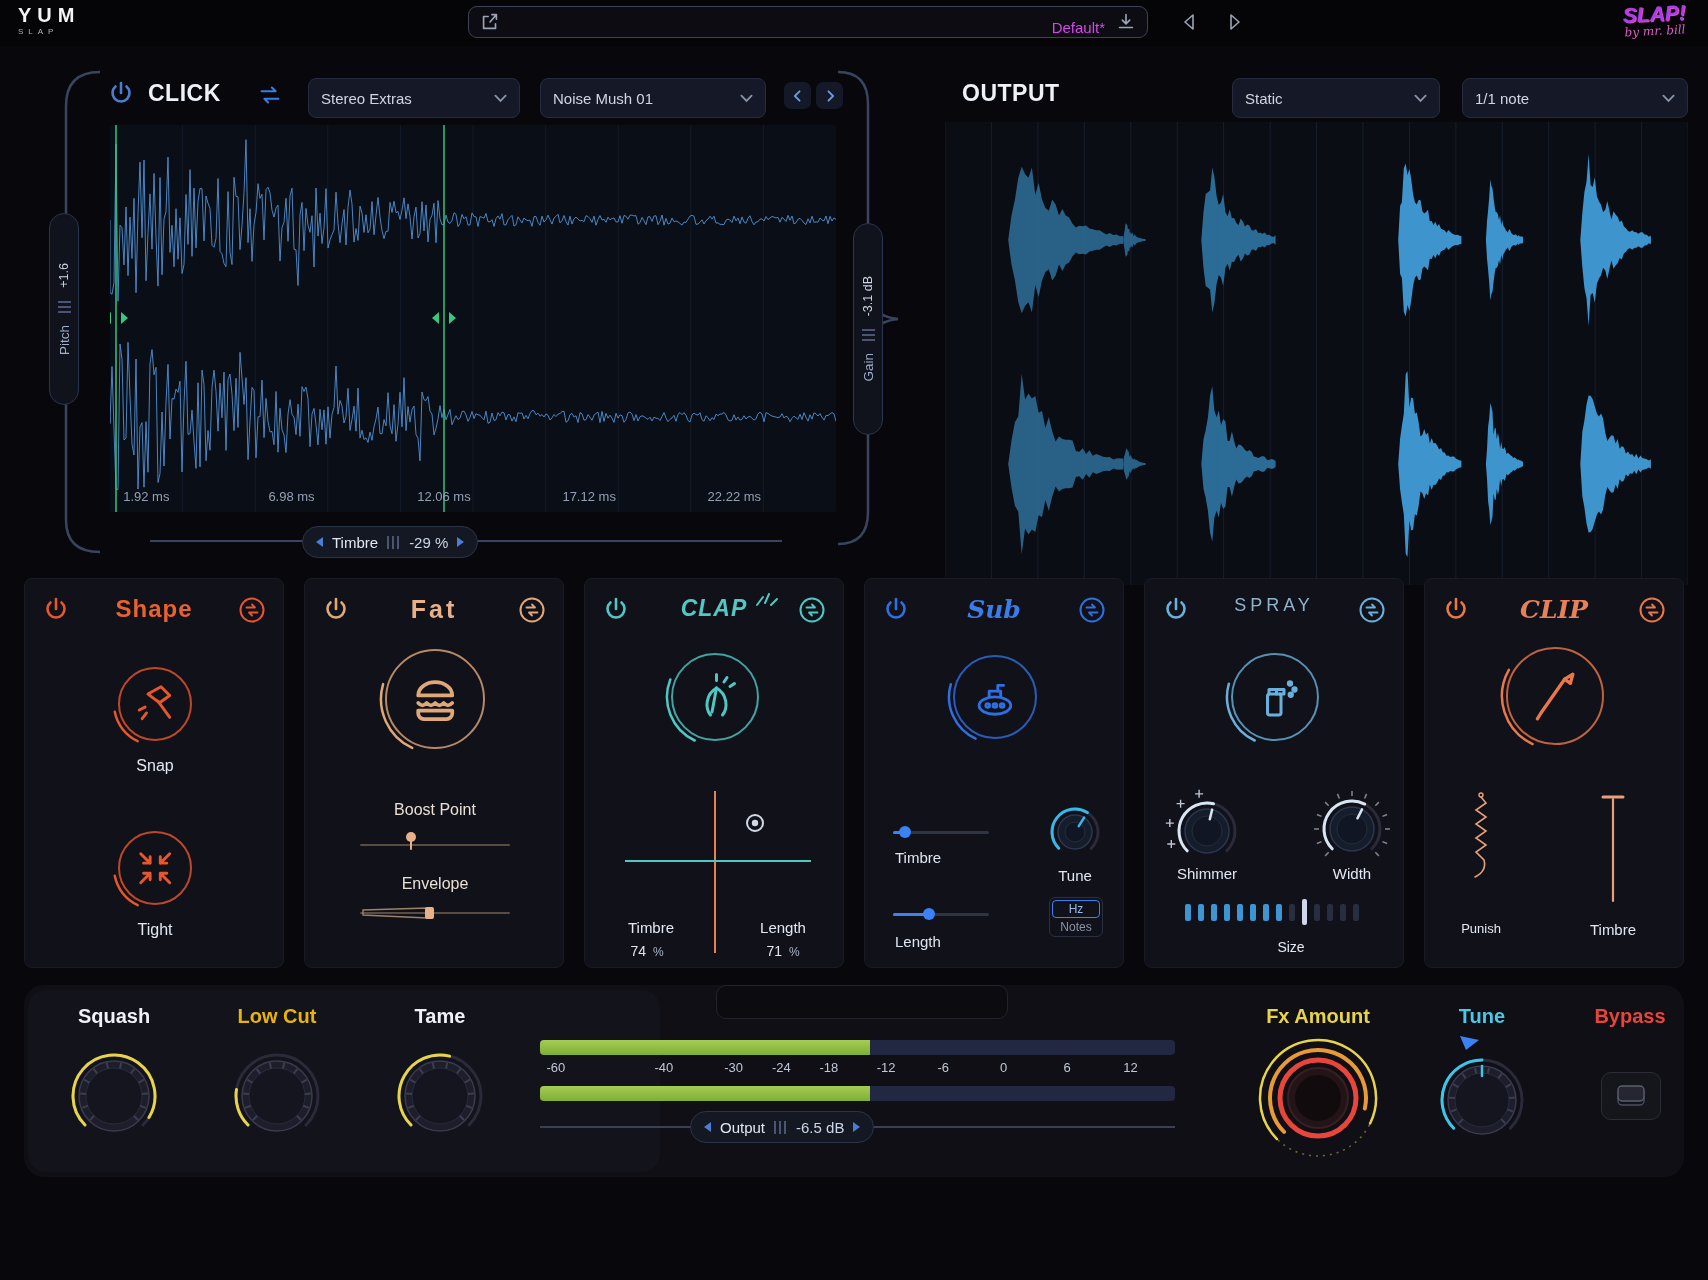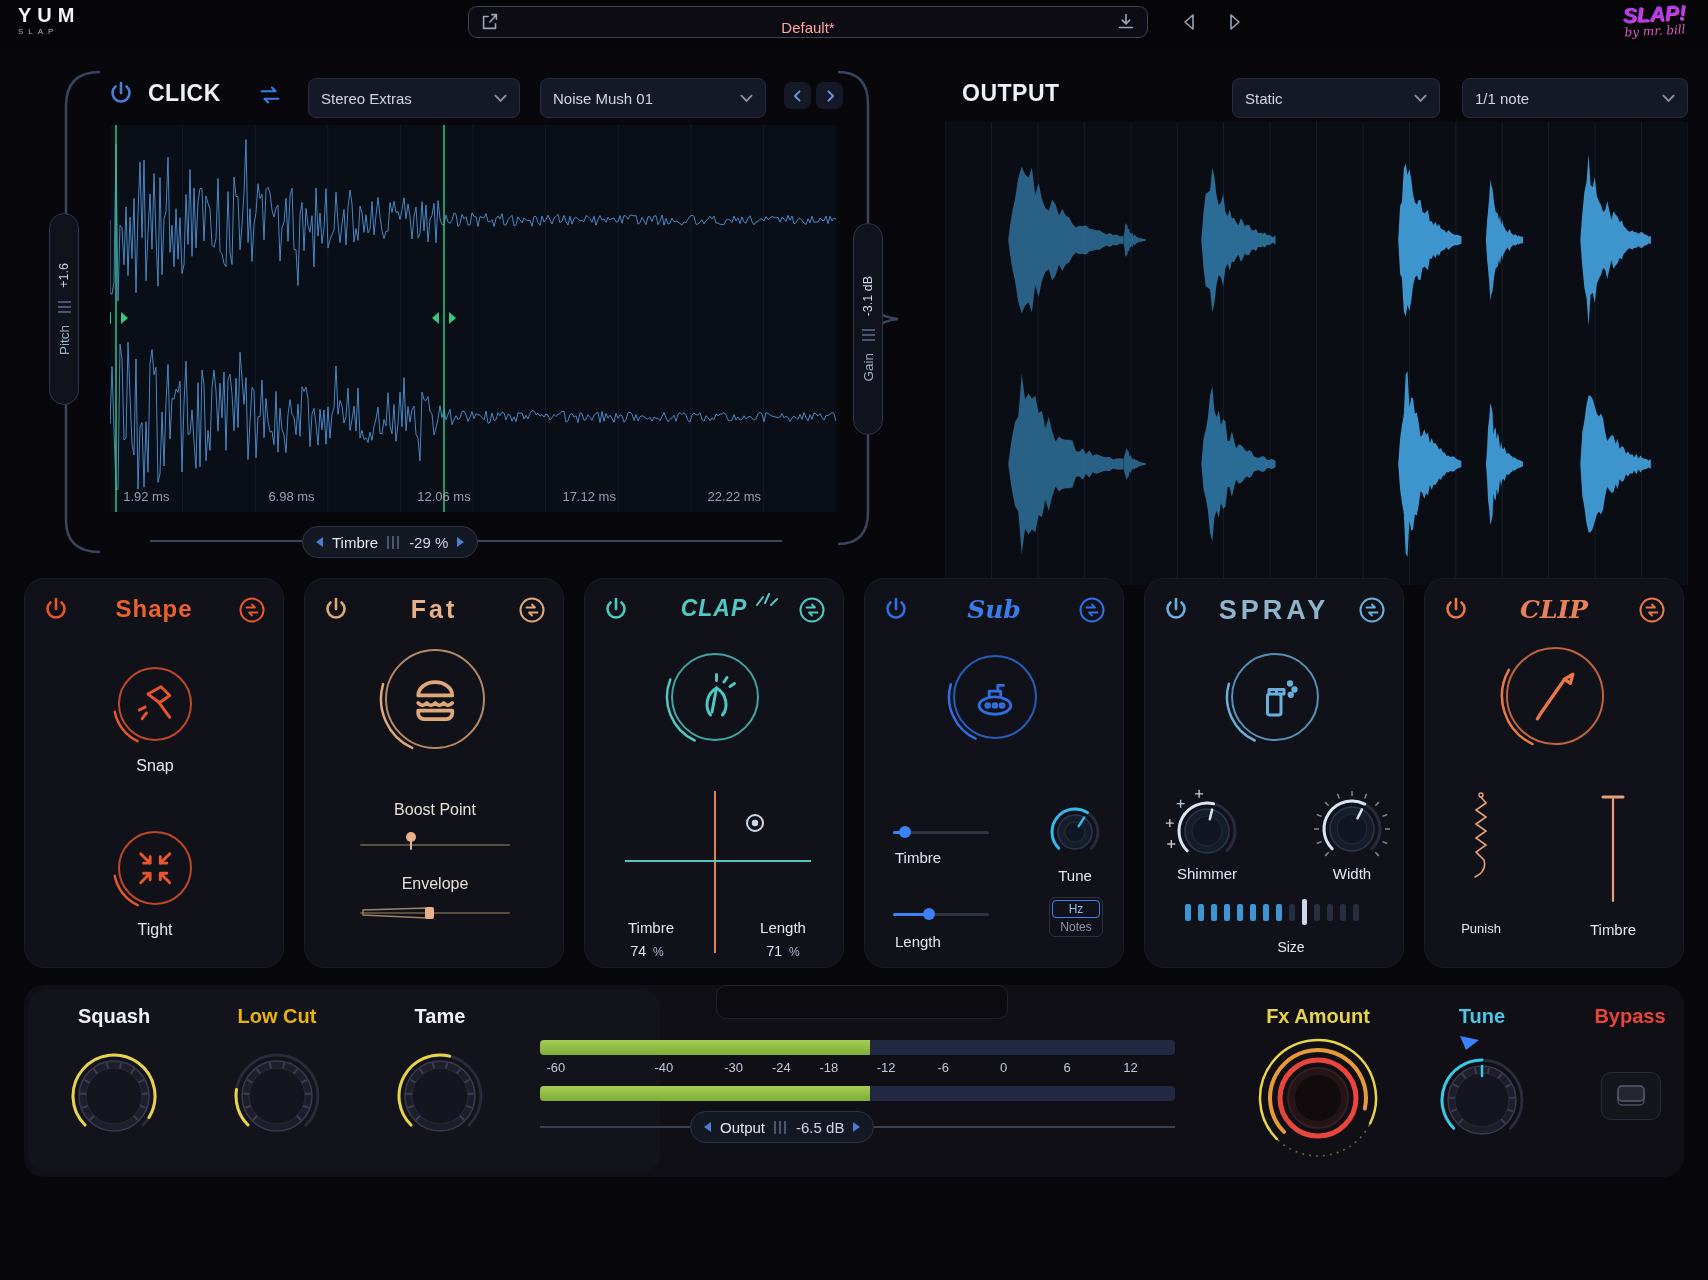--- a/index.html
+++ b/index.html
@@ -9,21 +9,21 @@
   svg{display:block;}
 
   
   #topbar{position:absolute;left:0;top:0;width:100%;height:46px;background:#050508;}
   #logo{position:absolute;left:18px;top:5px;line-height:1;}
   #logo-main{font-size:20px;font-weight:800;letter-spacing:6px;color:#f2f4f8;}
   #logo-sub{font-size:8px;letter-spacing:5px;color:#aab2c2;margin-top:3px;}
   #preset-bar{position:absolute;left:468px;top:6px;width:680px;height:32px;box-sizing:border-box;
       border:1px solid #3c4258;border-radius:9px;background:#0c0c12;display:flex;align-items:center;
       padding:0 10px;gap:10px;}
-  #preset-name{flex:1;text-align:center;font-size:15px;color:#fca5a5;margin-top:11px;}
+  #preset-name{flex:1;text-align:right;font-size:15px;color:#d946ef;margin-top:11px;}
   .pb-icon{width:22px;height:22px;color:#9aa3b8;}
   .nav-arrow{position:absolute;top:10px;width:24px;height:24px;color:#9aa3b8;}
   #brand{position:absolute;right:22px;top:3px;text-align:center;transform:rotate(-3deg);line-height:1;}
   #brand-main{font-size:21px;font-weight:900;font-style:italic;color:#a93df0;text-shadow:1px 1px 0 #e84ab8;}
   #brand-sub{font-size:12px;font-style:italic;color:#e05cc8;font-family:"DejaVu Serif",serif;margin-top:1px;}
 
   
   .sec-title{position:absolute;font-size:23px;font-weight:700;letter-spacing:.5px;color:#eef1f8;}
   .dropdown{position:absolute;height:40px;box-sizing:border-box;display:flex;align-items:center;
       justify-content:space-between;padding:0 12px;background:#151927;border:1px solid #262c3e;
@@ -53,29 +53,29 @@
   .grip-h{width:13px;height:13px;background:repeating-linear-gradient(90deg,#4a5574 0 2px,transparent 2px 5px);}
   .grip-v{width:13px;height:13px;background:repeating-linear-gradient(0deg,#4a5574 0 2px,transparent 2px 5px);}
   .vpill{position:absolute;width:30px;box-sizing:border-box;border-radius:15px;background:#10131c;
       border:1px solid #2b3450;display:flex;flex-direction:column;align-items:center;
       justify-content:center;gap:12px;}
   .vtxt{writing-mode:vertical-rl;transform:rotate(180deg);font-size:12.5px;color:#cdd5e6;}
   .vtxt.plabel{font-size:13.5px;color:#9fb0cc;}
 
   
   .module{position:absolute;top:578px;width:260px;height:390px;background:#11111a;
-      border:1px solid #1b1b25;border-radius:20px;box-sizing:border-box;}
+      border:1px solid #1b1b25;border-radius:8px;box-sizing:border-box;}
   .module .power{left:16px;top:16px;}
   .module .swap{right:16px;top:16px;}
   .mod-title{position:absolute;left:0;right:0;top:16px;text-align:center;}
   .t-shape{color:#e8622f;font-weight:800;font-size:24px;letter-spacing:1px;}
   .t-fat{color:#e8b088;font-weight:900;font-size:25px;letter-spacing:3px;}
   .t-clap{color:#52c8c0;font-weight:900;font-style:italic;font-size:23px;letter-spacing:1px;}
   .t-sub{color:#3b7ce8;font-weight:800;font-style:italic;font-size:25px;font-family:"DejaVu Serif",serif;}
-  .t-spray{color:#8fb4cc;font-weight:700;font-size:27px;letter-spacing:4px;}
+  .t-spray{color:#8fb4cc;font-weight:400;font-size:18px;letter-spacing:4px;}
   .t-clip{color:#e8805a;font-weight:800;font-style:italic;font-size:25px;font-family:"DejaVu Serif",serif;}
   .c-shape{color:#e8562c;} .c-fat{color:#dfa878;} .c-clap{color:#4fc8c4;}
   .c-sub{color:#2f6fe0;} .c-spray{color:#6ab0dc;} .c-clip{color:#e87848;}
   .bigknob{position:absolute;display:flex;align-items:center;justify-content:center;}
   .bigknob .ring{position:absolute;inset:0;}
   .bigknob .icon{width:54%;height:54%;z-index:2;}
   .icon *{stroke:currentColor;fill:none;stroke-width:2;stroke-linecap:round;stroke-linejoin:round;}
   .klabel{position:absolute;transform:translateX(-50%);font-size:16px;color:#e2e8f2;white-space:nowrap;}
   .klabel-s{position:absolute;font-size:15px;color:#dfe5f0;white-space:nowrap;}
   .kval{position:absolute;transform:translateX(-50%);font-size:14px;color:#dfe6f2;white-space:nowrap;}

